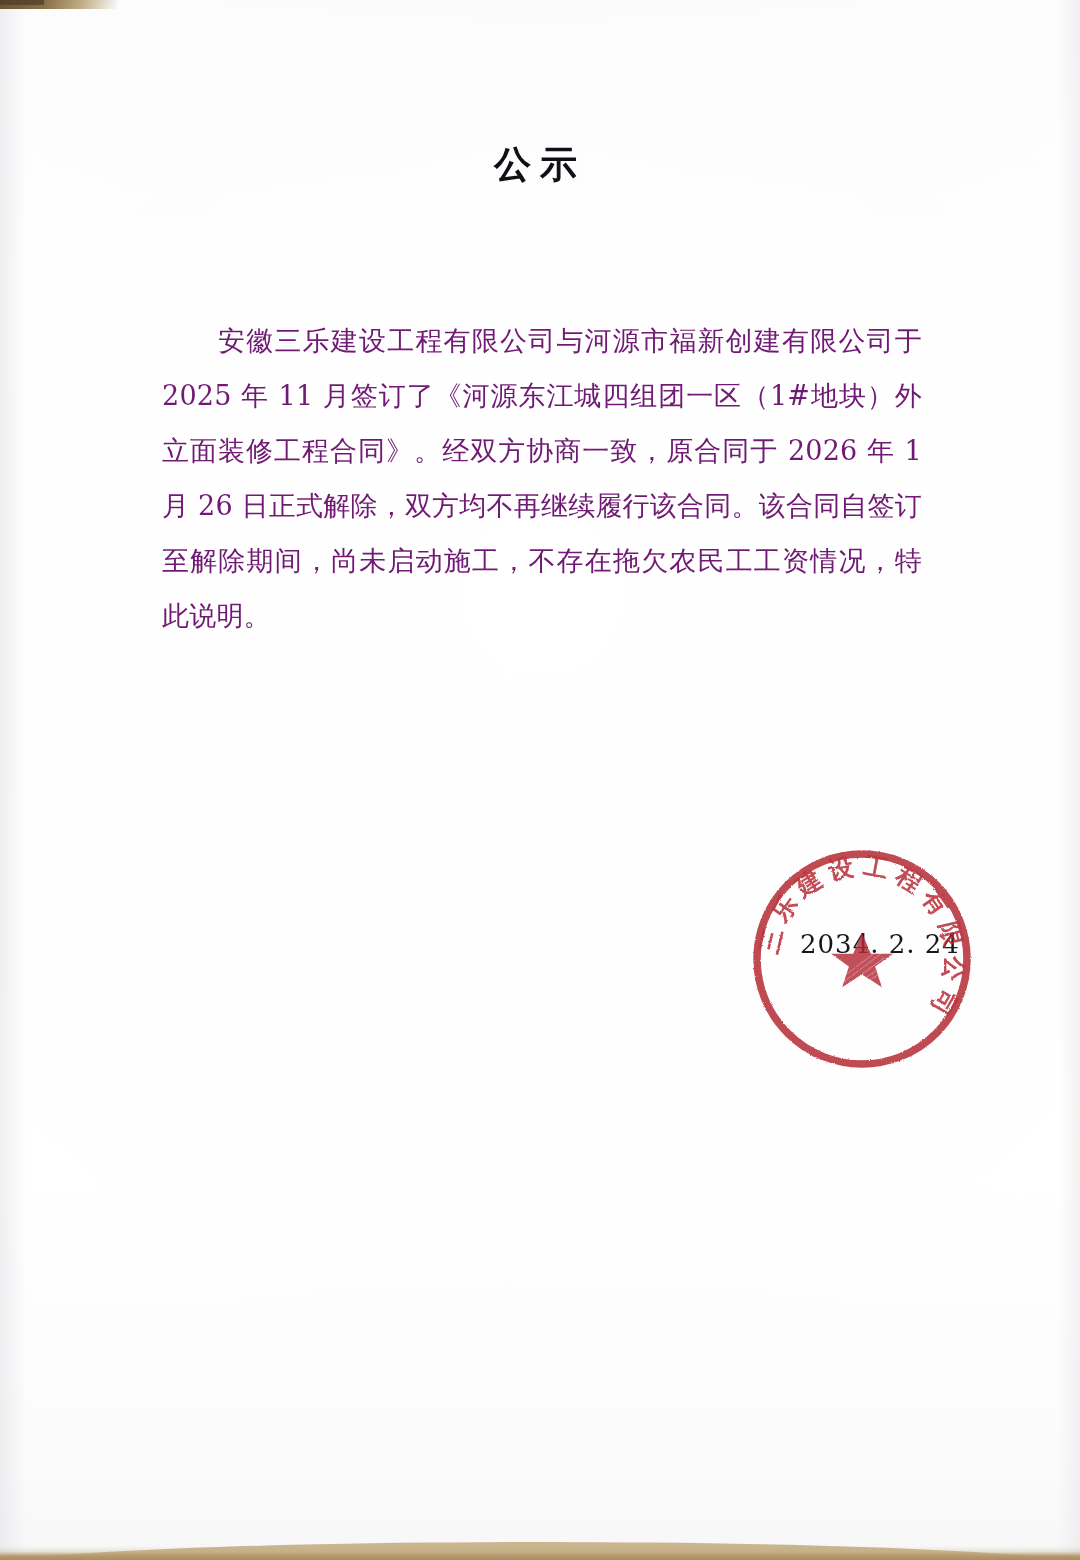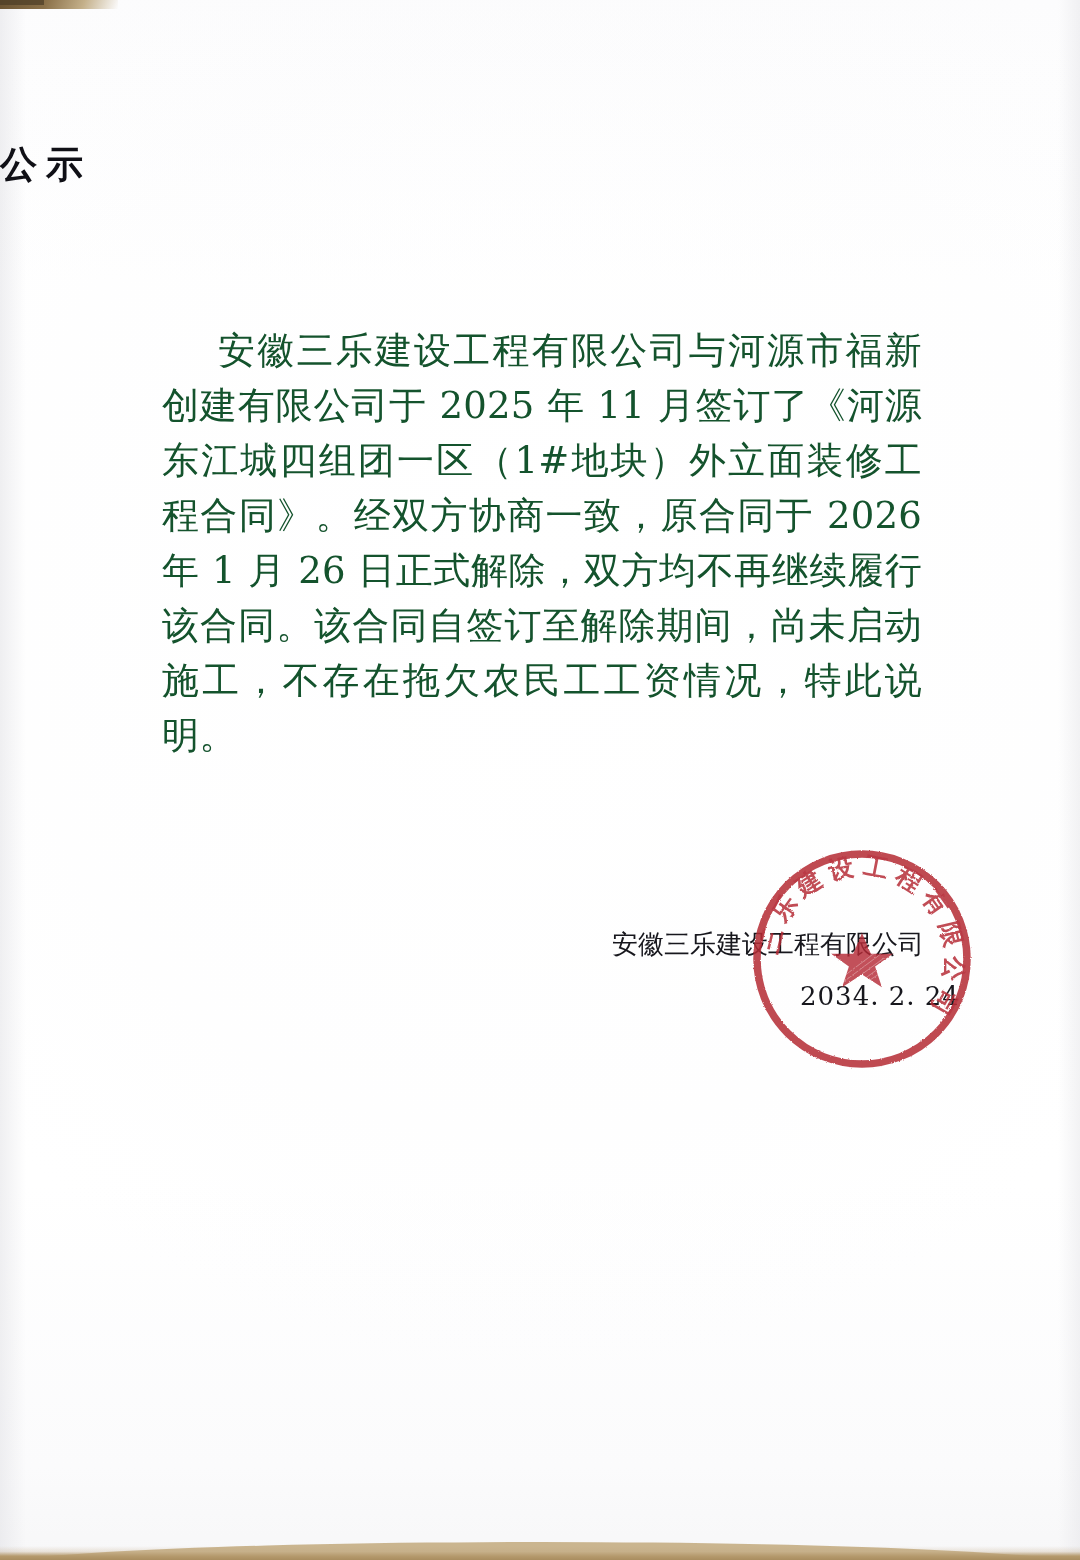--- a/index.html
+++ b/index.html
@@ -76,43 +76,43 @@
   .content {
     position: absolute;
     inset: 0;
   }
 
   .doc-title {
     position: absolute;
     top: 140px;
     left: 0;
     right: 0;
-    text-align: left;
+    text-align: center;
     font-family: "DejaVu Sans", "Liberation Sans", sans-serif;
     font-size: 37px;
     font-weight: 700;
     letter-spacing: 9px;
     color: #101016;
   }
 
   .body-block {
     position: absolute;
     left: 162px;
     top: 286px;
     width: 760px;
   }
 
   .para {
-    font-size: 37px;
+    font-size: 27px;
     line-height: 55px;
     text-align: justify;
     text-justify: inter-ideograph;
     text-indent: 56px;
     letter-spacing: 0.2px;
-    color: #14532d;
+    color: #701a75;
   }
   .para + .para {
     margin-top: 24px;
   }
 
   .sign-block {
     position: absolute;
     left: 612px;
     top: 918px;
     width: 400px;
@@ -161,21 +161,20 @@
 
   <div class="content">
 
     <div class="doc-title">公示</div>
 
     <div class="body-block">
       <p class="para">安徽三乐建设工程有限公司与河源市福新创建有限公司于 2025 年 11 月签订了《河源东江城四组团一区（1#地块）外立面装修工程合同》。经双方协商一致，原合同于 2026 年 1 月 26 日正式解除，双方均不再继续履行该合同。该合同自签订至解除期间，尚未启动施工，不存在拖欠农民工工资情况，特此说明。</p>
     </div>
 
     <div class="sign-block">
-      <span class="sign-name">安徽三乐建设工程有限公司</span>
       <span class="sign-date">2034. 2. 24</span>
     </div>
 
     <div class="seal">
       <svg viewBox="0 0 228 228" xmlns="http://www.w3.org/2000/svg">
         <defs>
           <path id="rimPath" d="M 114,114 m -84,0 a 84,84 0 1,1 168,0 a 84,84 0 1,1 -168,0"></path>
           <filter id="roughInk" x="-20%" y="-20%" width="140%" height="140%">
             <feTurbulence type="fractalNoise" baseFrequency="0.9" numOctaves="3" seed="7" result="noise"></feTurbulence>
             <feDisplacementMap in="SourceGraphic" in2="noise" scale="2.2" xChannelSelector="R" yChannelSelector="G"></feDisplacementMap>

